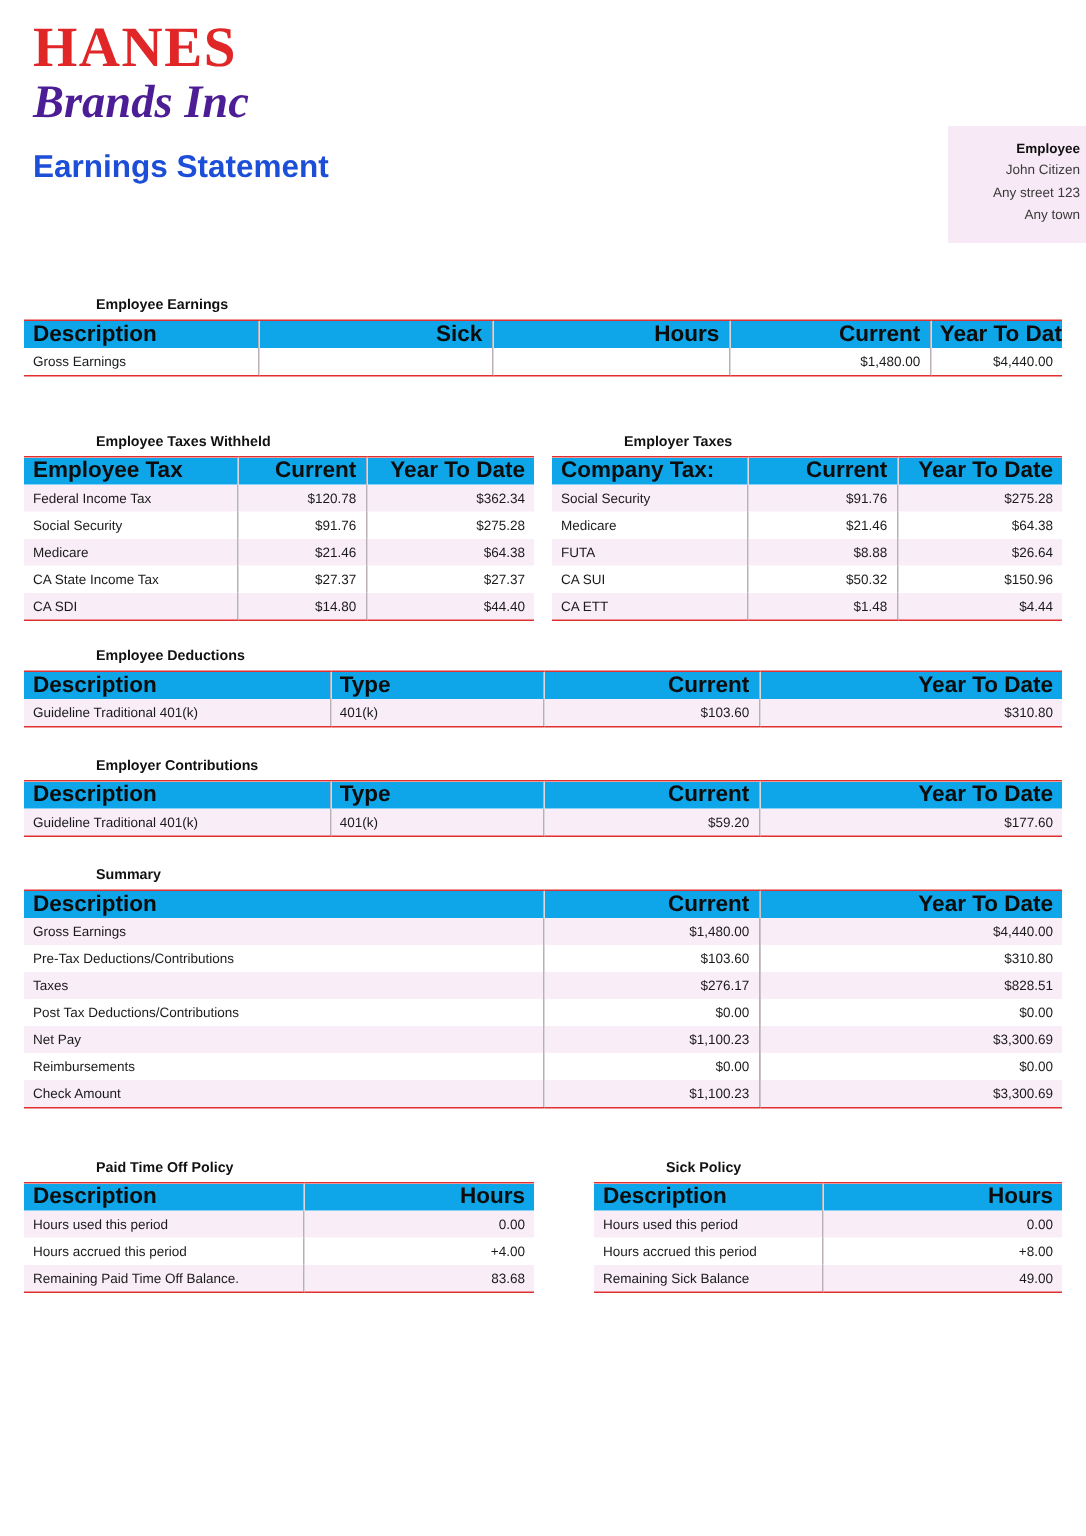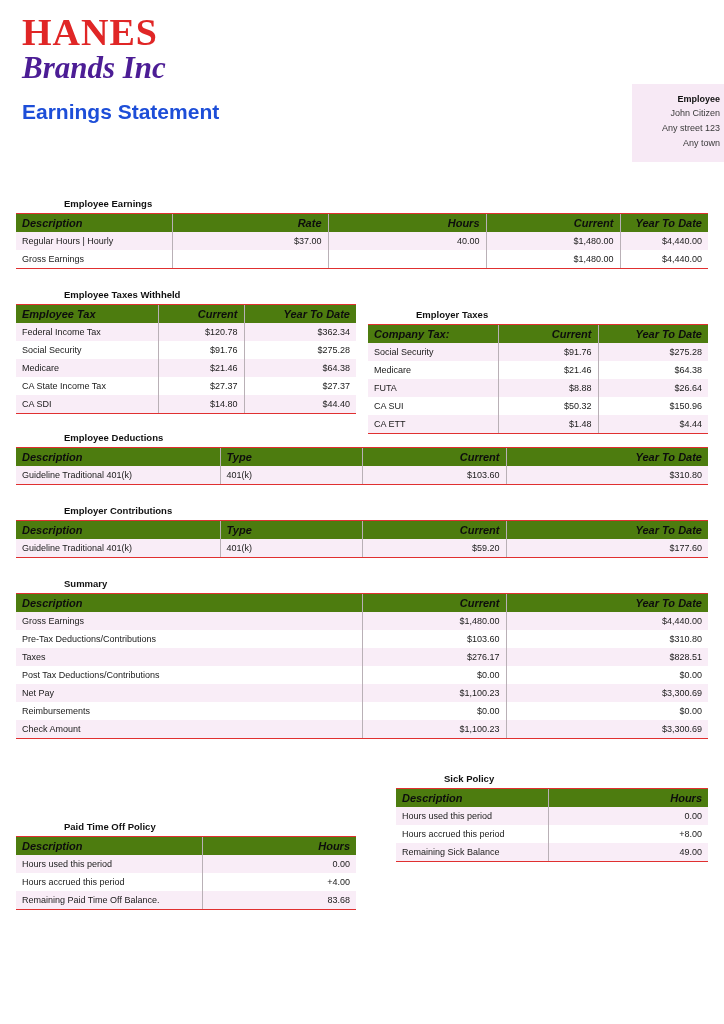--- a/index.html
+++ b/index.html
@@ -114,25 +114,24 @@
   table.tbl td {
     padding: 3px 6px;
     line-height: 12px;
     vertical-align: middle;
     overflow: hidden;
     white-space: nowrap;
   }
   table.tbl thead th {
     font-weight: bold;
     color: #0d0d0d;
-    background: #4d7c0f;
+    background: #0ea5e9;
     border-top: 1.6px solid #e03030;
     border-bottom: 0;
-    font-size: 11px;
-    font-style: italic;
+    font-size: 15px;
   }
   table.tbl tbody tr.odd td {
     background: #f9edf7;
   }
   table.tbl tbody tr.even td {
     background: #ffffff;
   }
   table.tbl tbody tr:last-child td {
     border-bottom: 1.6px solid #e03030;
   }
@@ -140,25 +139,25 @@
   table.tbl th.sep,
   table.tbl td.sep {
     border-left: 1px solid #b9b0b6;
   }
   td.num, th.num { text-align: right; }
   td.txt, th.txt { text-align: left; }
 
   
   #sec-earnings      { left: 16px; top: 198px;  width: 692px; }
   #sec-emp-taxes     { left: 16px; top: 289px;  width: 340px; }
-  #sec-employer-taxes{ left: 368px; top: 289px; width: 340px; margin-top: 20px; }
+  #sec-employer-taxes{ left: 368px; top: 289px; width: 340px; }
   #sec-deductions    { left: 16px; top: 432px;  width: 692px; }
   #sec-contributions { left: 16px; top: 505px;  width: 692px; }
   #sec-summary       { left: 16px; top: 578px;  width: 692px; }
-  #sec-pto           { left: 16px; top: 773px;  width: 340px; margin-top: 48px; }
+  #sec-pto           { left: 16px; top: 773px;  width: 340px; }
   #sec-sick          { left: 396px; top: 773px; width: 312px; }
 </style>
 </head>
 <body>
 
 <div class="page">
 
   <div class="logo">
     <div class="logo-hanes">HANES</div>
     <div class="logo-brands">Brands Inc</div>
@@ -181,34 +180,27 @@
       <colgroup>
           <col style="width:156px">
           <col style="width:156px">
           <col style="width:158px">
           <col style="width:134px">
           <col style="width:88px">
         </colgroup>
       <thead>
         <tr>
           <th class="txt">Description</th>
-          <th class="num sep">Rate</th>
+          <th class="num sep">Sick</th>
           <th class="num sep">Hours</th>
           <th class="num sep">Current</th>
           <th class="num sep">Year To Date</th>
         </tr>
       </thead>
       <tbody>
-        <tr class="odd">
-          <td class="txt">Regular Hours | Hourly</td>
-          <td class="num sep">$37.00</td>
-          <td class="num sep">40.00</td>
-          <td class="num sep">$1,480.00</td>
-          <td class="num sep">$4,440.00</td>
-        </tr>
         <tr class="even">
           <td class="txt">Gross Earnings</td>
           <td class="num sep"></td>
           <td class="num sep"></td>
           <td class="num sep">$1,480.00</td>
           <td class="num sep">$4,440.00</td>
         </tr>
       </tbody>
     </table>
   </div>

